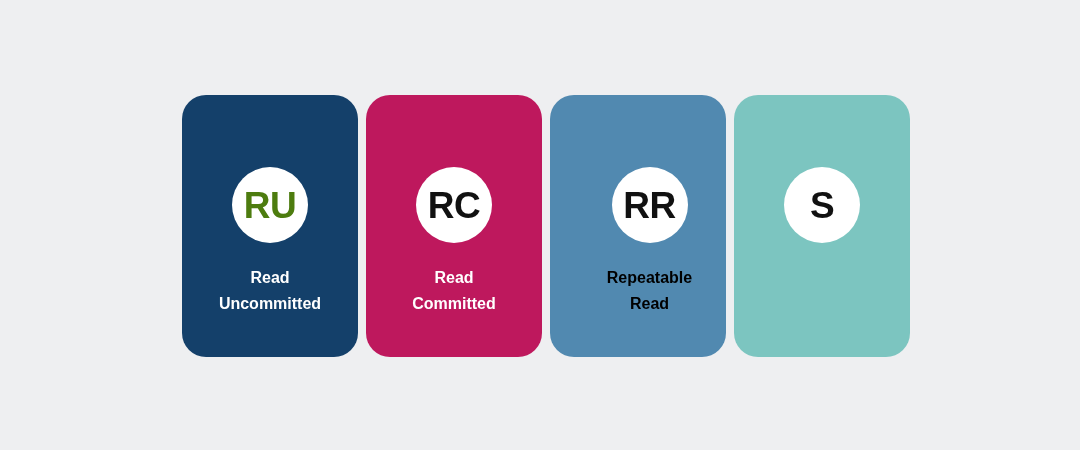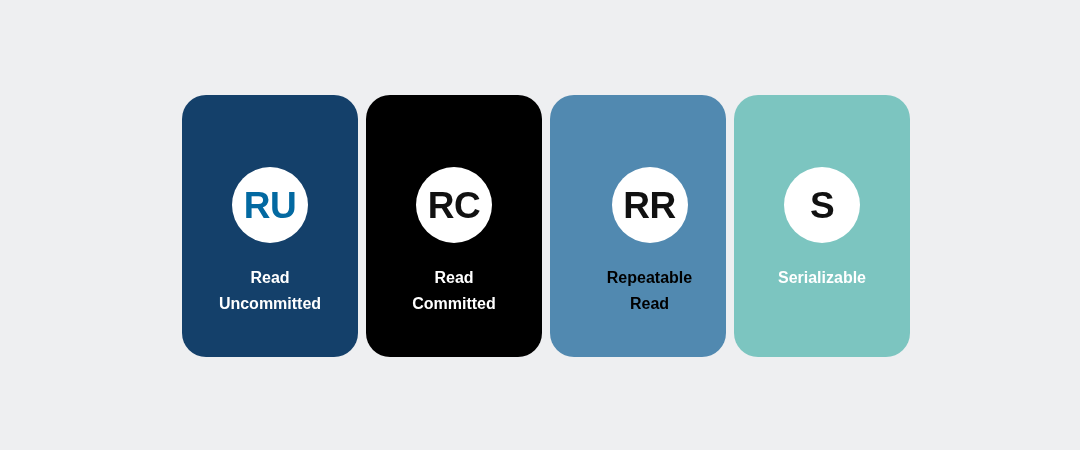--- a/index.html
+++ b/index.html
@@ -69,43 +69,42 @@
   }
 </style>
 </head>
 <body style="background: rgb(238, 239, 241);">
 
 <div id="diagram">
   <div class="card-row">
 
     <div class="card" style="background: rgb(20, 64, 106);">
       <div class="badge" style="background: rgb(255, 255, 255);">
-        <span class="badge-text" style="color: #0369a1; text-align: right;">RU</span>
+        <span class="badge-text" style="color: #4d7c0f; text-align: right;">RU</span>
       </div>
       <div class="card-label" style="color: rgb(255, 255, 255);">Read
 Uncommitted</div>
     </div>
 
-    <div class="card" style="background: #000000;">
+    <div class="card" style="background: #be185d;">
       <div class="badge" style="background: rgb(255, 255, 255);">
         <span class="badge-text" style="color: rgb(17, 17, 17);">RC</span>
       </div>
       <div class="card-label" style="color: rgb(255, 255, 255);">Read
 Committed</div>
     </div>
 
     <div class="card" style="background: rgb(81, 137, 176); padding-left: 23px;">
       <div class="badge" style="background: rgb(255, 255, 255);">
         <span class="badge-text" style="color: rgb(17, 17, 17);">RR</span>
       </div>
       <div class="card-label" style="color: #000000;">Repeatable
 Read</div>
     </div>
 
     <div class="card" style="background: rgb(124, 197, 192);">
       <div class="badge" style="background: rgb(255, 255, 255);">
         <span class="badge-text" style="color: rgb(17, 17, 17);">S</span>
       </div>
-      <div class="card-label" style="color: rgb(255, 255, 255);">Serializable</div>
     </div>
 
   </div>
 </div>
 
 </body></html>

